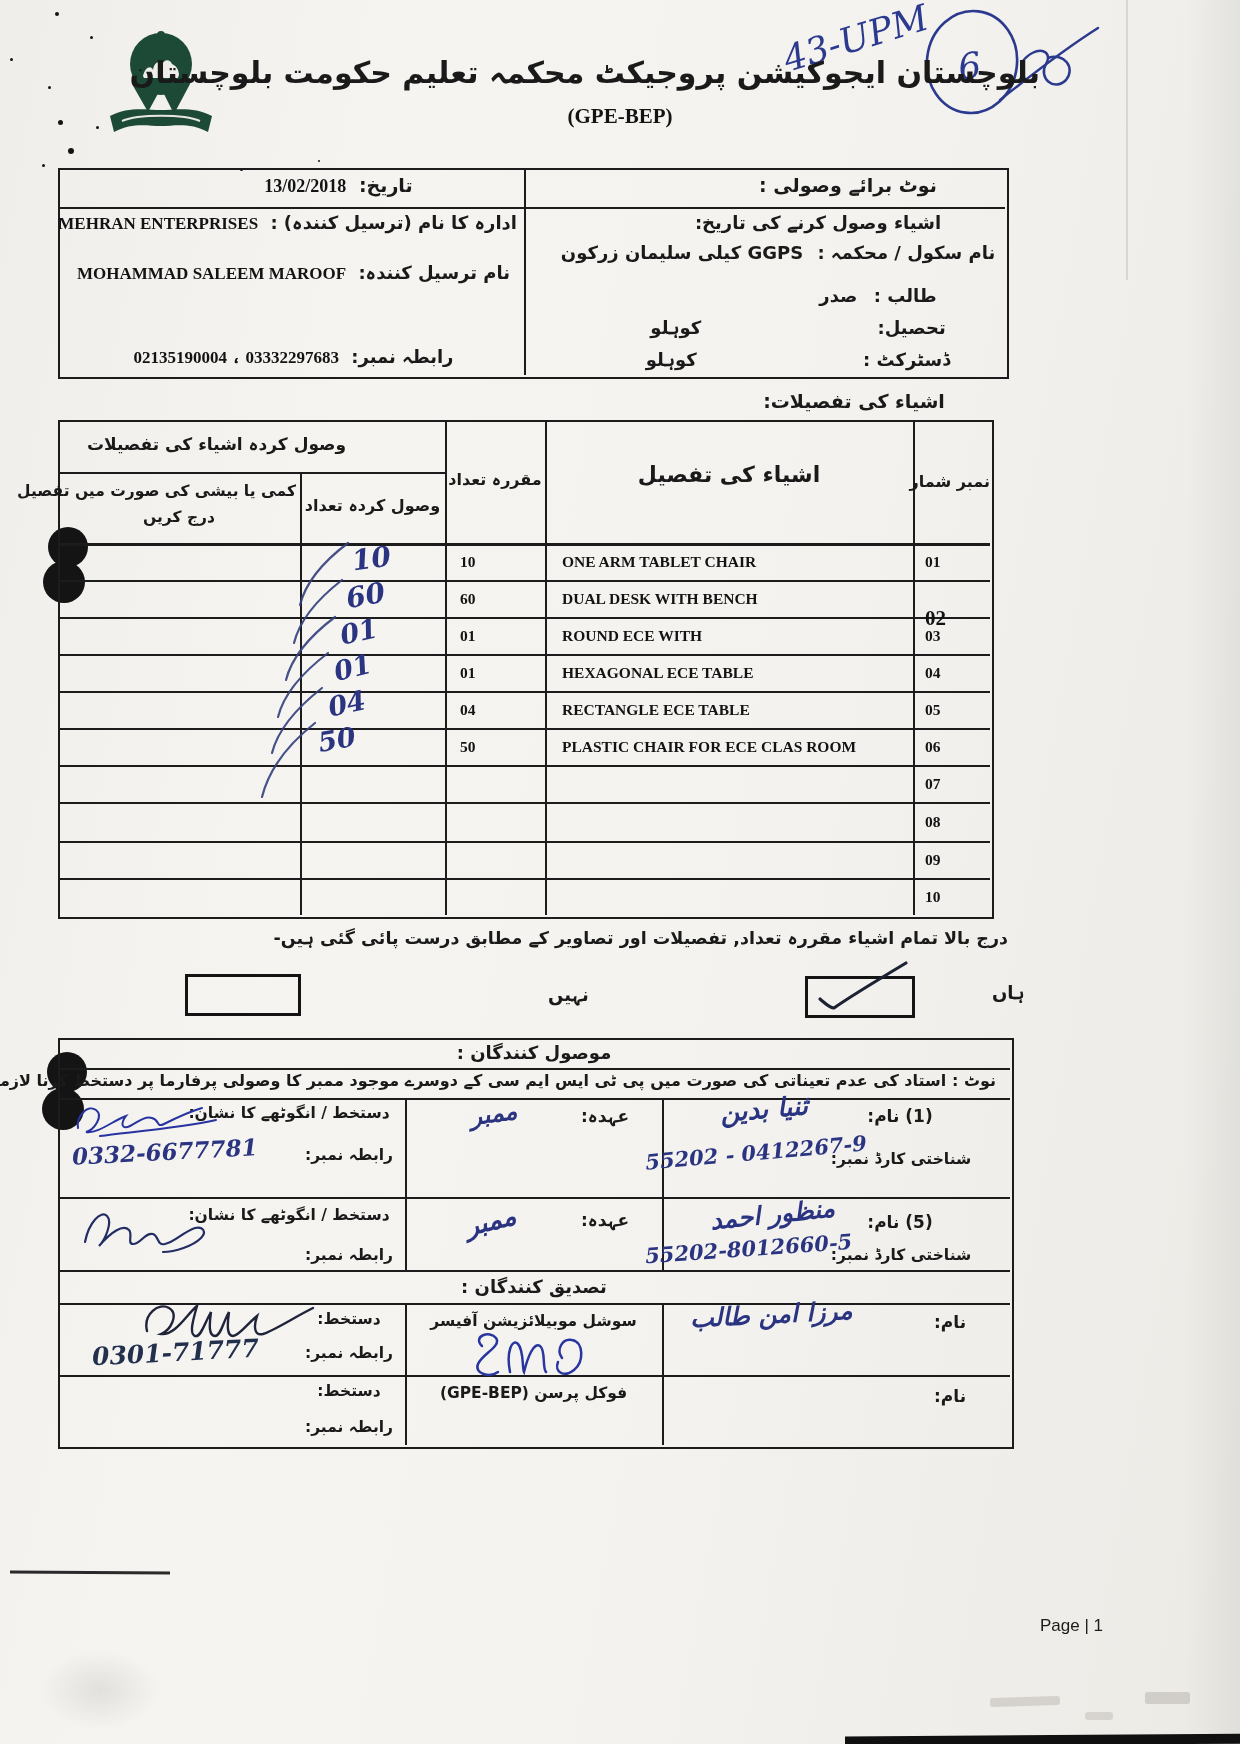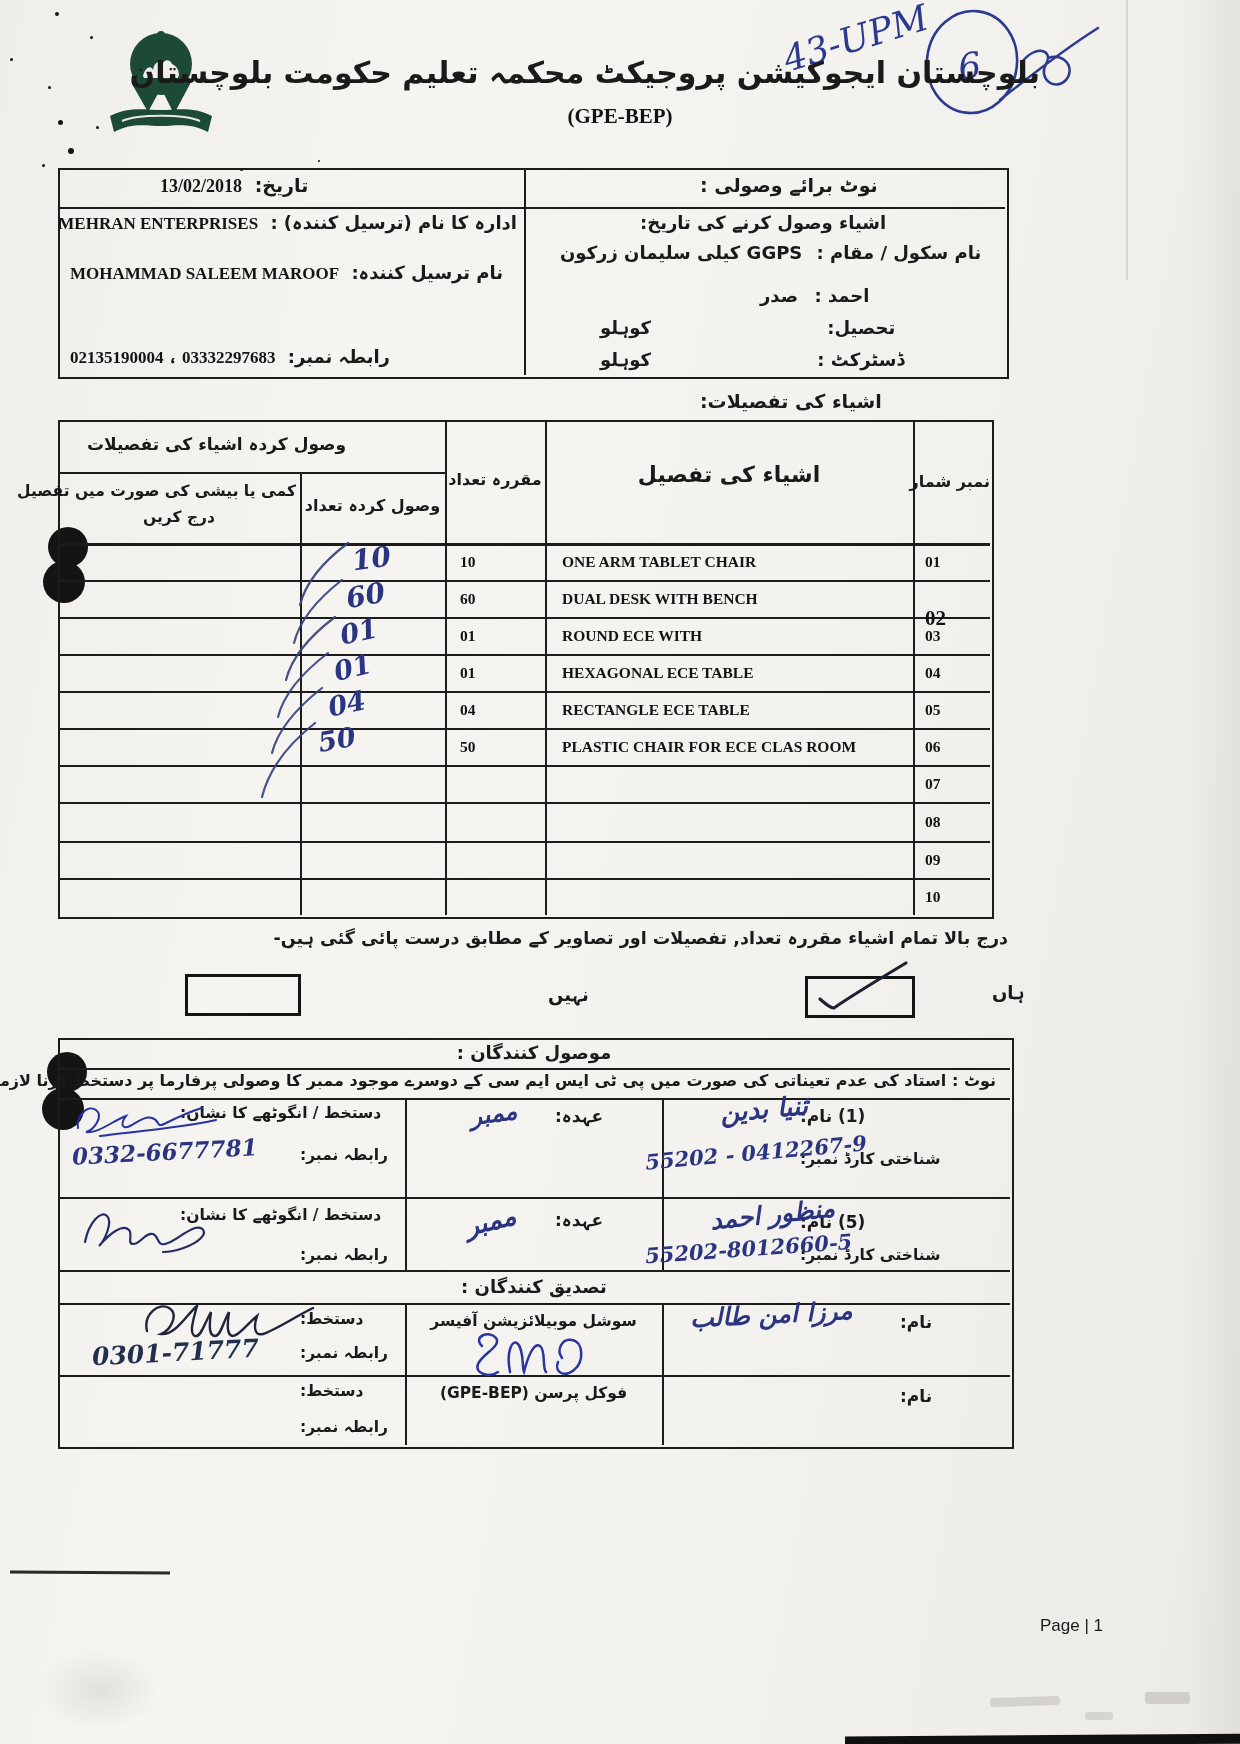--- a/index.html
+++ b/index.html
@@ -10,21 +10,21 @@
   .u{direction:rtl;font-family:"DejaVu Sans",sans-serif;font-weight:700;color:#1a1a1a;white-space:nowrap;}
   .ls{font-family:"Liberation Serif",serif;font-weight:700;color:#131313;white-space:nowrap;}
   .hw{font-family:"DejaVu Serif",serif;font-style:italic;font-weight:700;color:#2a3480;white-space:nowrap;}
   .hwu{direction:rtl;font-family:"DejaVu Sans",sans-serif;font-style:italic;font-weight:600;color:#2a3480;white-space:nowrap;}
   .hl{position:absolute;height:2px;background:#1c1c1c;}
   .vl{position:absolute;width:2px;background:#1c1c1c;}
   .frame{position:absolute;border:2.5px solid #1c1c1c;}
   .box{position:absolute;border:3px solid #141414;}
   .dot{position:absolute;border-radius:50%;background:#141414;}
   .tac{text-align:center;}
-  .tar{text-align:left;}
+  .tar{text-align:center;}
   .smudge{position:absolute;background:#b5b2ab;border-radius:3px;}
 </style>
 </head>
 <body>
 
 <div class="page">
 
   <div class="dot abs" style="left:55px;top:12px;width:4px;height:4px"></div>
   <div class="dot abs" style="left:90px;top:36px;width:3px;height:3px"></div>
   <div class="dot abs" style="left:48px;top:86px;width:3px;height:3px"></div>
@@ -72,26 +72,26 @@
   <div class="abs u tar" style="left:700px;top:174px;width:296px;font-size:19px">نوٹ برائے وصولی :</div>
 
   <div class="abs u tar" style="left:160px;top:174px;width:357px;font-size:19px">
     <span>تاریخ:</span>
     <span class="ls" style="font-size:18px;margin-right:6px">13/02/2018</span>
   </div>
 
   <div class="abs u tar" style="left:640px;top:212px;width:356px;font-size:18px">اشیاء وصول کرنے کی تاریخ:</div>
 
   <div class="abs u tar" style="left:560px;top:242px;width:436px;font-size:18px">
-    <span>نام سکول / مقام :</span>
+    <span>نام سکول / محکمہ :</span>
     <span style="margin-right:8px">GGPS کیلی سلیمان زرکون</span>
   </div>
 
   <div class="abs u tar" style="left:760px;top:285px;width:236px;font-size:18px">
-    <span>احمد :</span>
+    <span>طالب :</span>
     <span style="margin-right:10px">صدر</span>
   </div>
 
   <div class="abs u tar" style="left:600px;top:317px;width:396px;font-size:18px">
     <span>تحصیل:</span>
     <span style="margin-right:170px">کوہلو</span>
   </div>
 
   <div class="abs u tar" style="left:600px;top:349px;width:396px;font-size:18px">
     <span>ڈسٹرکٹ :</span>

